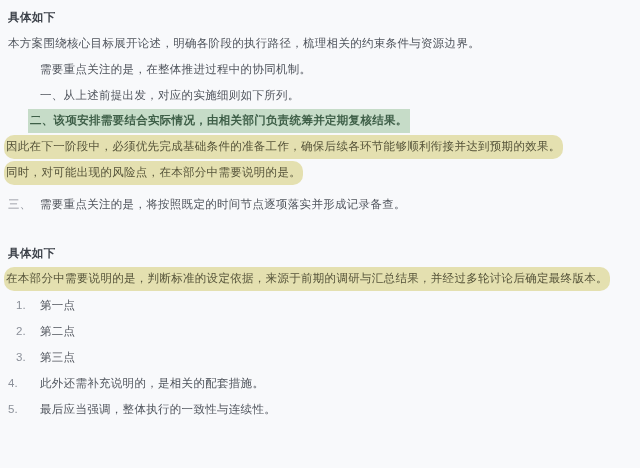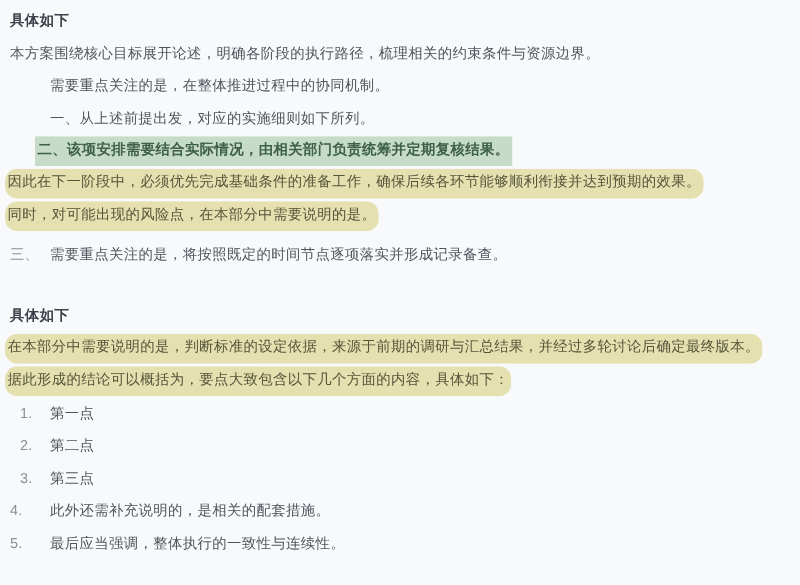--- a/index.html
+++ b/index.html
@@ -167,25 +167,20 @@
     <div class="row-tight">
       <div class="heading">具体如下</div>
     </div>
 
     <div class="row">
       <div class="hlline" style="padding-left:4px;">
         <span class="band yellow">在本部分中需要说明的是，判断标准的设定依据，来源于前期的调研与汇总结果，并经过多轮讨论后确定最终版本。</span>
       </div>
     </div>
 
-    <div class="row">
-      <div class="hlline" style="padding-left:4px;">
-        <span class="band yellow">据此形成的结论可以概括为，要点大致包含以下几个方面的内容，具体如下：</span>
-      </div>
-    </div>
 
 
     <div class="row">
       <div class="listrow sub">
         <span class="marker">1.</span>
         <span class="rowtext">第一点</span>
       </div>
     </div>
 
     <div class="row">

